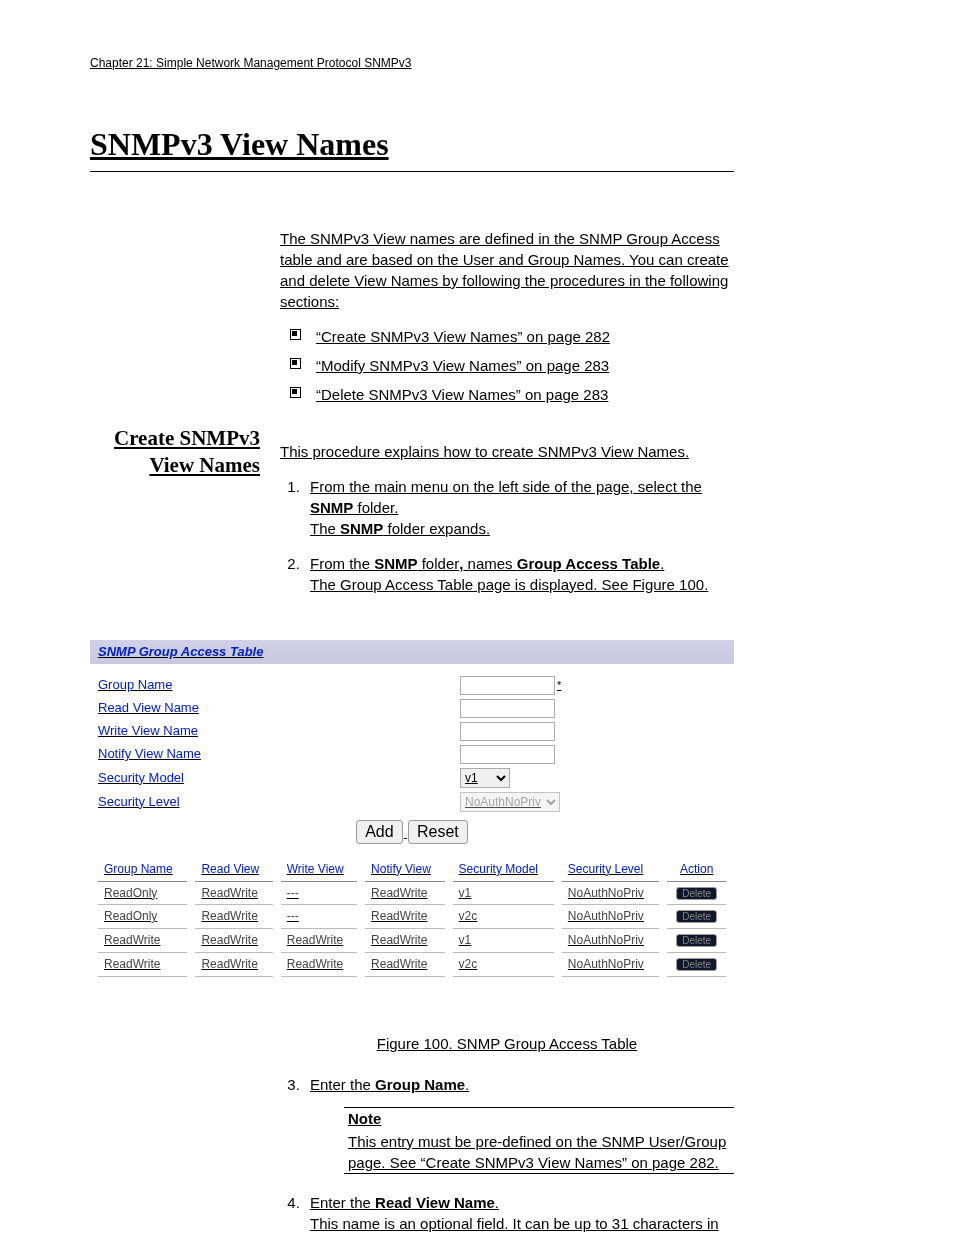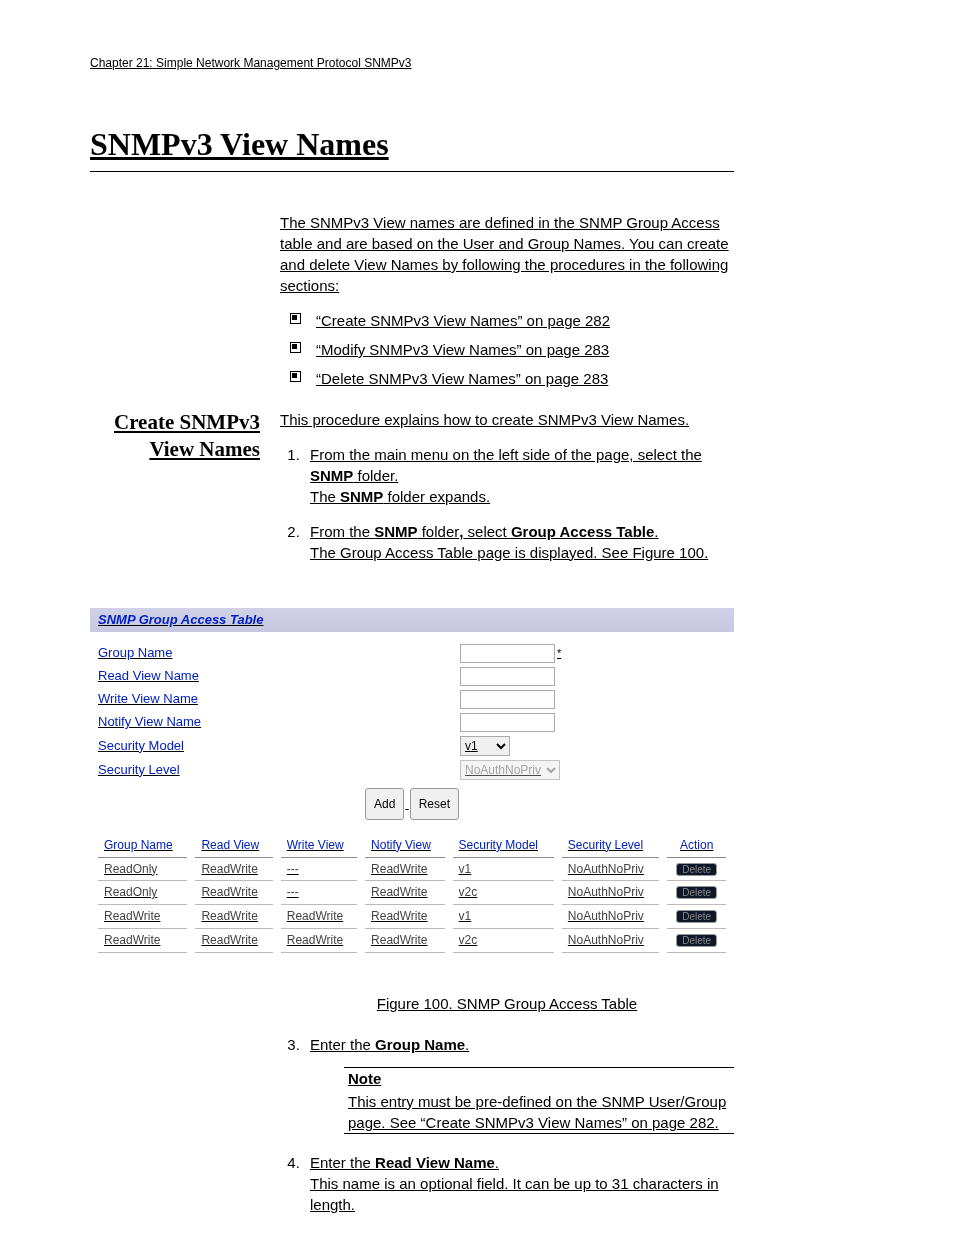--- a/index.html
+++ b/index.html
@@ -38,20 +38,21 @@
     display: flex;
     gap: 20px;
   }
   .left-col {
     width: 170px;
     flex-shrink: 0;
     text-align: right;
   }
   .right-col {
     flex: 1;
+    margin-top: 16px;
   }
   .sub-heading {
     font-family: "Times New Roman", Times, serif;
     font-size: 21px;
     font-weight: bold;
     line-height: 1.3;
   }
   .para { margin-bottom: 14px; }
   .list-bullets {
     list-style: none;
@@ -129,22 +130,22 @@
     font-size: 12px;
     border: 1px solid #aaa;
     background: #f0f0f0;
   }
   .btn-row {
     text-align: center;
     margin: 8px auto 14px auto;
     width: 480px;
   }
   .btn {
-    font-size: 12px;
-    padding: 8px 8px;
+    font-size: 16px;
+    padding: 2px 8px;
     background: #f0f0f0;
     border: 1px solid #999;
     border-radius: 3px;
     cursor: pointer;
     margin: 0 1px;
   }
   .data-table {
     width: 100%;
     border-collapse: separate;
     border-spacing: 8px 0;
@@ -218,21 +219,21 @@
       <div class="sub-heading">Create SNMPv3 View Names</div>
     </div>
     <div class="right-col">
       <div class="para">This procedure explains how to create SNMPv3 View Names.</div>
       <ol class="numbered" start="1">
         <li>
           <span>From the main menu on the left side of the page, select the </span><b>SNMP</b><span> folder.</span><br>
           <span>The </span><b>SNMP</b><span> folder expands.</span>
         </li>
         <li>
-          <span>From the </span><b>SNMP</b><span> folder</span><b>,</b><span> select </span><b>Group Access Table</b><span>.</span><br>
+          <span>From the </span><b>SNMP</b><span> folder</span><b>,</b><span> names </span><b>Group Access Table</b><span>.</span><br>
           <span>The Group Access Table page is displayed. See Figure 100.</span>
         </li>
       </ol>
     </div>
   </div>
 
   <div class="figure-block">
     <div class="fig-header">SNMP Group Access Table</div>
 
     <div class="form-row">

